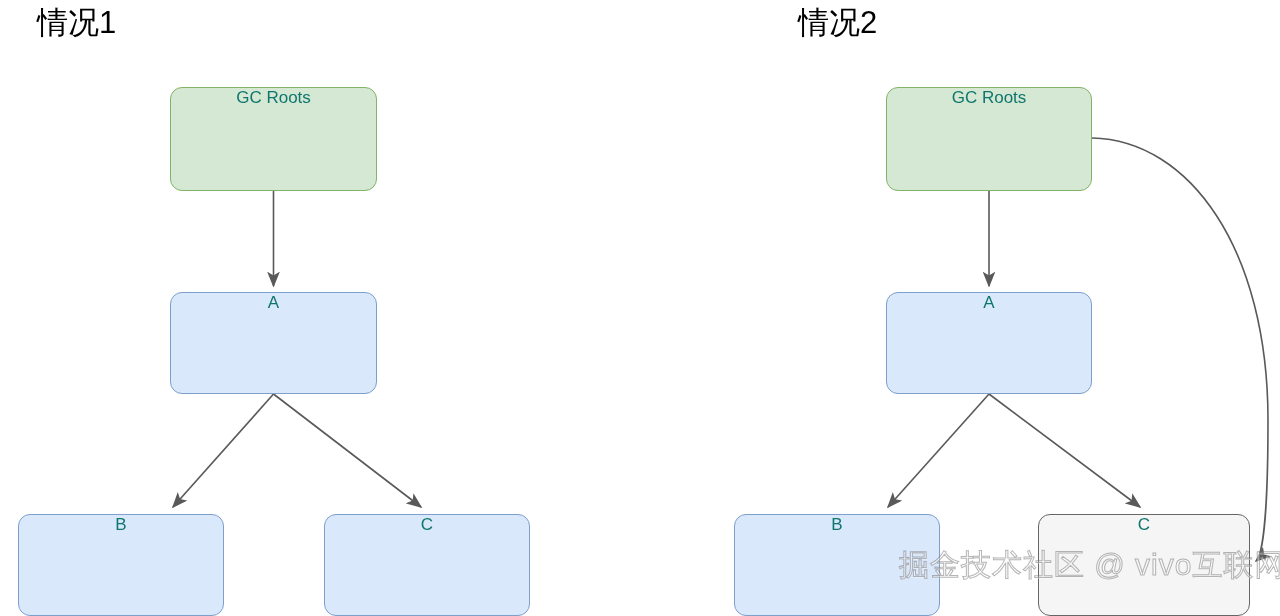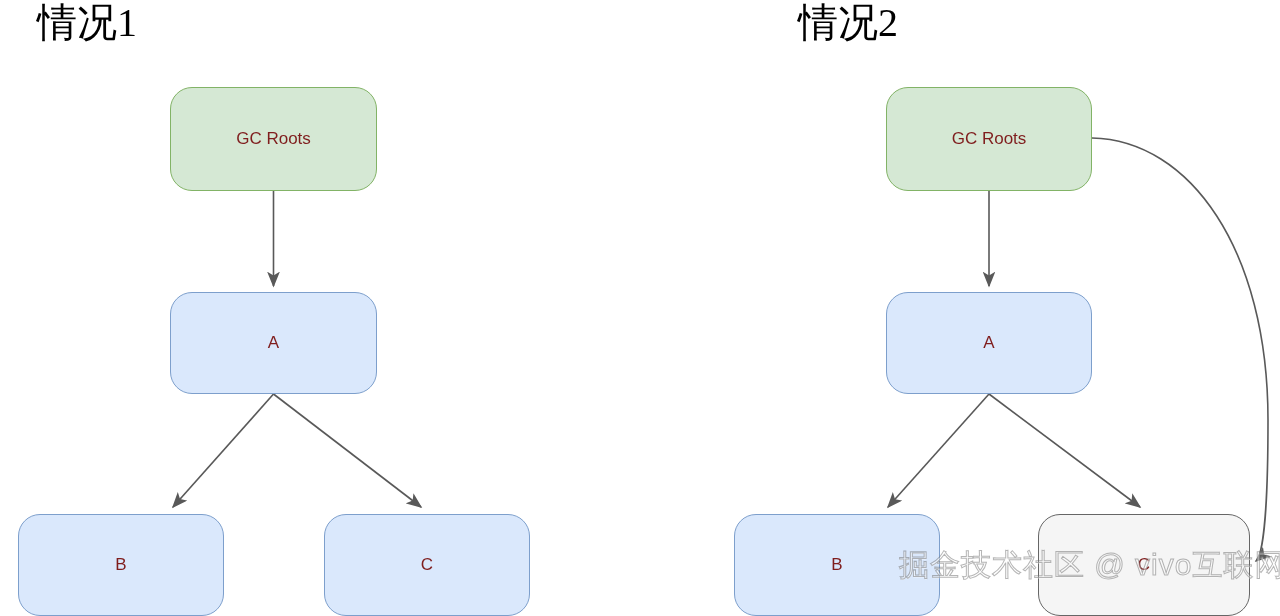--- a/index.html
+++ b/index.html
@@ -15,41 +15,41 @@
     font-family: "Liberation Sans", "DejaVu Sans", sans-serif;
   }
   #canvas {
     position: absolute;
     left: 0; top: 0;
     width: 1280px;
     height: 616px;
   }
   .panel-title {
     position: absolute;
-    font-family: Liberation Serif, serif;
-    font-size: 40px;
+    font-family: Liberation Sans, sans-serif;
+    font-size: 31px;
     line-height: 34px;
     color: #000000;
     white-space: nowrap;
     letter-spacing: 0px;
     text-align: center;
   }
   #title-left  { left: 37px; top: 6px; }
   #title-right { left: 798px; top: 6px; }
 
   .node {
     position: absolute;
     box-sizing: border-box;
-    border-radius: 22px;
+    border-radius: 12px;
     display: flex;
-    align-items: center;
+    align-items: flex-start;
     justify-content: center;
     font-family: "Liberation Sans", "DejaVu Sans", sans-serif;
     font-size: 17px;
-    color: #7f1d1d;
+    color: #0f766e;
     text-align: center;
   }
   .node-green {
     background: #d5e8d4;
     border: 1.3px solid #82b366;
   }
   .node-blue {
     background: #dae8fc;
     border: 1.3px solid #7d9fcc;
   }

